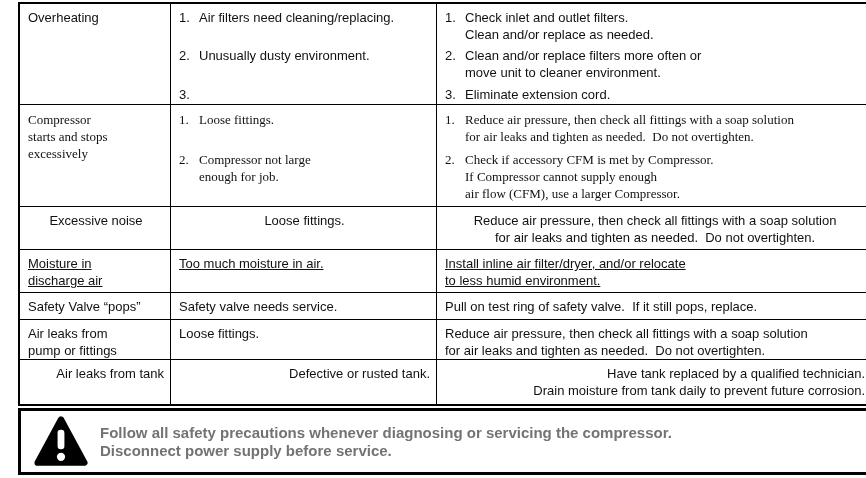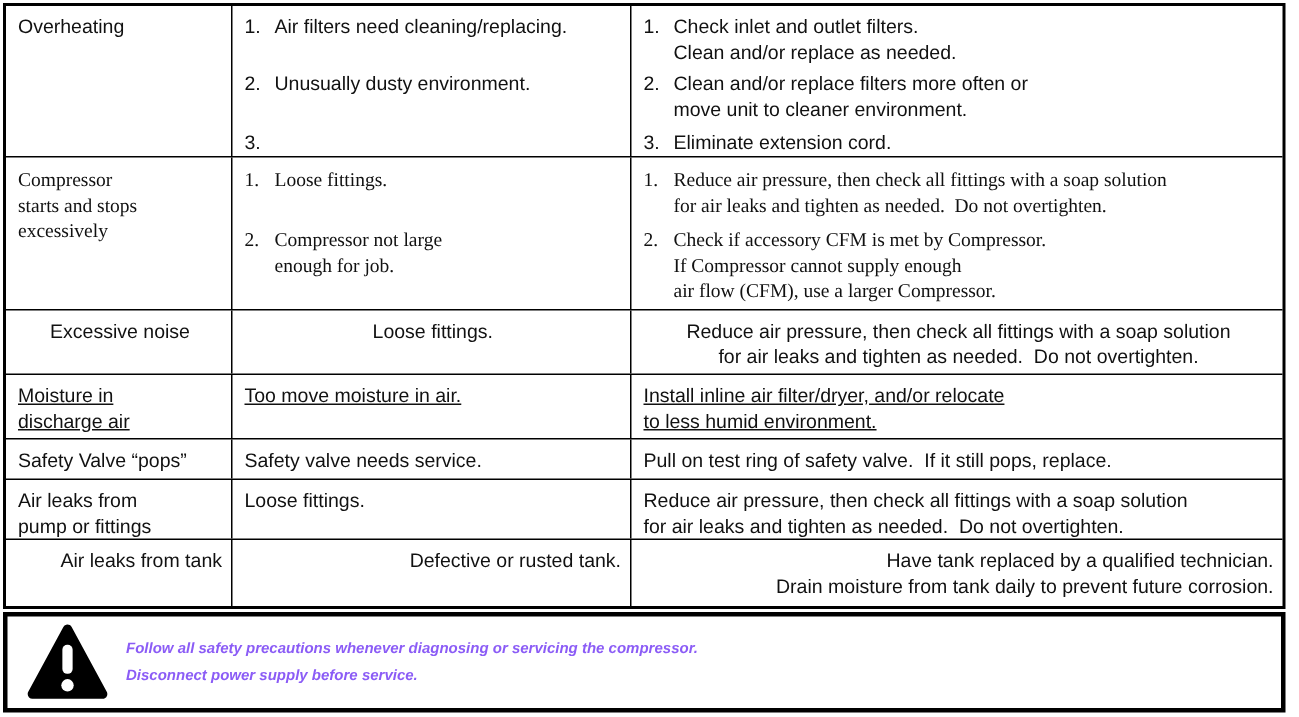--- a/index.html
+++ b/index.html
@@ -2,21 +2,21 @@
 <html><head>
 <meta charset="utf-8">
 <style>
   html, body { margin:0; padding:0; background:#ffffff; }
   body {
     width:866px; height:478px; overflow:hidden;
     font-family:"Liberation Sans","DejaVu Sans",sans-serif;
     color:#111111;
     -webkit-font-smoothing:antialiased;
   }
-  .page { position:relative; padding:2px 0 0 2px; }
+  .page { position:relative; padding:2px 0 0 18px; }
 
   
   .tbl { width:851px; border:2px solid #000; background:#fff; }
   .row {
     display:grid;
     grid-template-columns:151px 266px 1fr;
     box-sizing:border-box;
     border-bottom:1px solid #000;
   }
   .row:last-child { border-bottom:none;text-align:right; }
@@ -53,24 +53,23 @@
     margin-top:2px;
     width:849px; height:61px;
     border:3px solid #000;
     display:flex; align-items:center;
     background:#fff;
   }
   .warn-icon { flex:0 0 auto; margin-left:13px; display:block; }
   .warn-text {
     margin-left:12px;
     font-weight:bold;
-    font-size:10px;
+    font-size:15px;
     line-height:18px;
-    color:#8b5cf6;
-    font-style:italic;
+    color:#737373;
   }
 </style>
 </head>
 <body>
 
 <div class="page">
 
   <div class="tbl">
 
     <div class="row r0">
@@ -152,21 +151,21 @@
 for air leaks and tighten as needed.  Do not overtighten.</div>
       </div>
     </div>
 
     <div class="row r3">
       <div class="cell">
         <div class="t">Moisture in
 discharge air</div>
       </div>
       <div class="cell">
-        <div class="t">Too move moisture in air.</div>
+        <div class="t">Too much moisture in air.</div>
       </div>
       <div class="cell">
         <div class="t">Install inline air filter/dryer, and/or relocate
 to less humid environment.</div>
       </div>
     </div>
 
     <div class="row r4">
       <div class="cell">
         <div class="t">Safety Valve “pops”</div>

